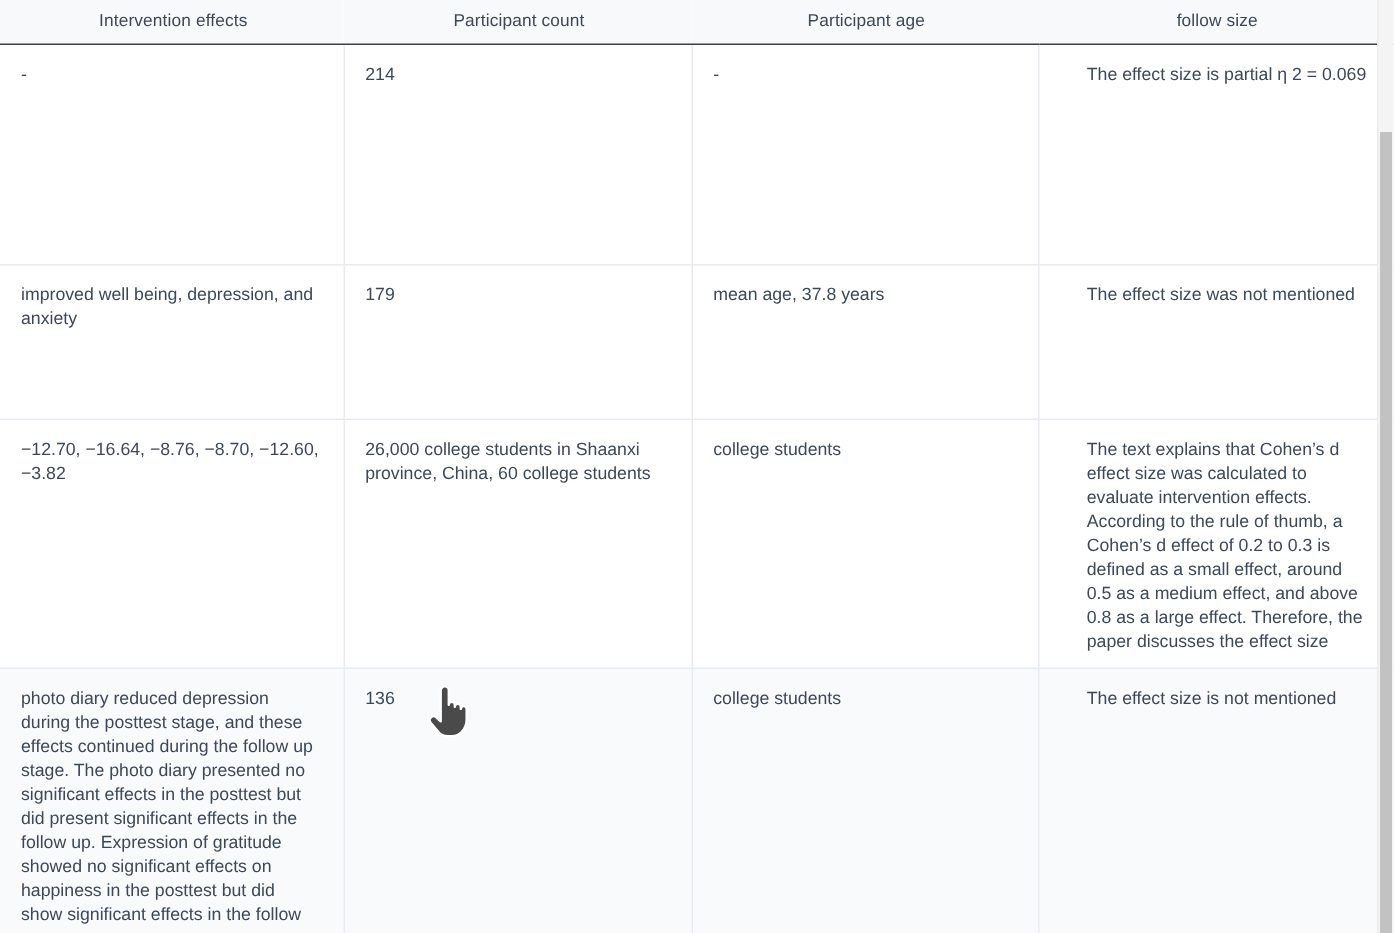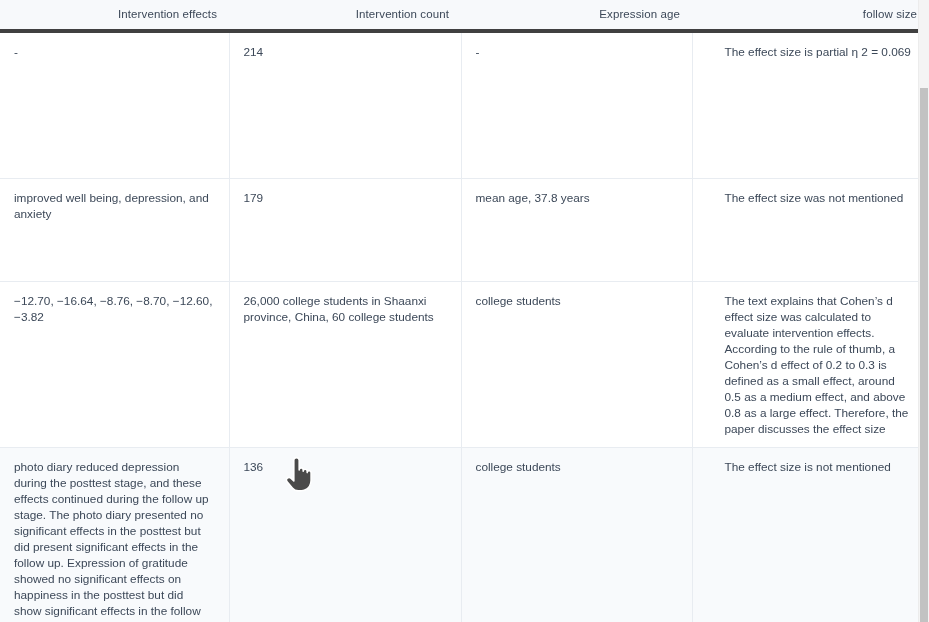--- a/index.html
+++ b/index.html
@@ -35,22 +35,22 @@
     font-size: 12px;
   }
 
   table.data-table col.c1 { width: 229px; }
   table.data-table col.c2 { width: 232px; }
   table.data-table col.c3 { width: 231px; }
   table.data-table col.c4 { width: 237px; }
 
   thead th {
     background: #f7f9fb;
-    border-bottom: 4px solid #404040;
-    text-align: right;
+    border-bottom: 1px solid #404040;
+    text-align: center;
     font-weight: normal;
     font-size: 11.5px;
     color: #3c4858;
     padding: 8px 12px 9px 14px;
     height: 29px;
     vertical-align: middle;
     letter-spacing: 0.1px;
   }
 
   tbody td {
@@ -110,22 +110,22 @@
   <table class="data-table">
     <colgroup>
       <col class="c1">
         <col class="c2">
         <col class="c3">
         <col class="c4">
     </colgroup>
     <thead>
       <tr>
         <th>Intervention effects</th>
-        <th>Intervention count</th>
-        <th>Expression age</th>
+        <th>Participant count</th>
+        <th>Participant age</th>
         <th>follow size</th>
       </tr>
     </thead>
     <tbody>
       <tr class="row-1">
         <td>-</td>
         <td>214</td>
         <td>-</td>
         <td>The effect size is partial η 2 = 0.069</td>
       </tr>

